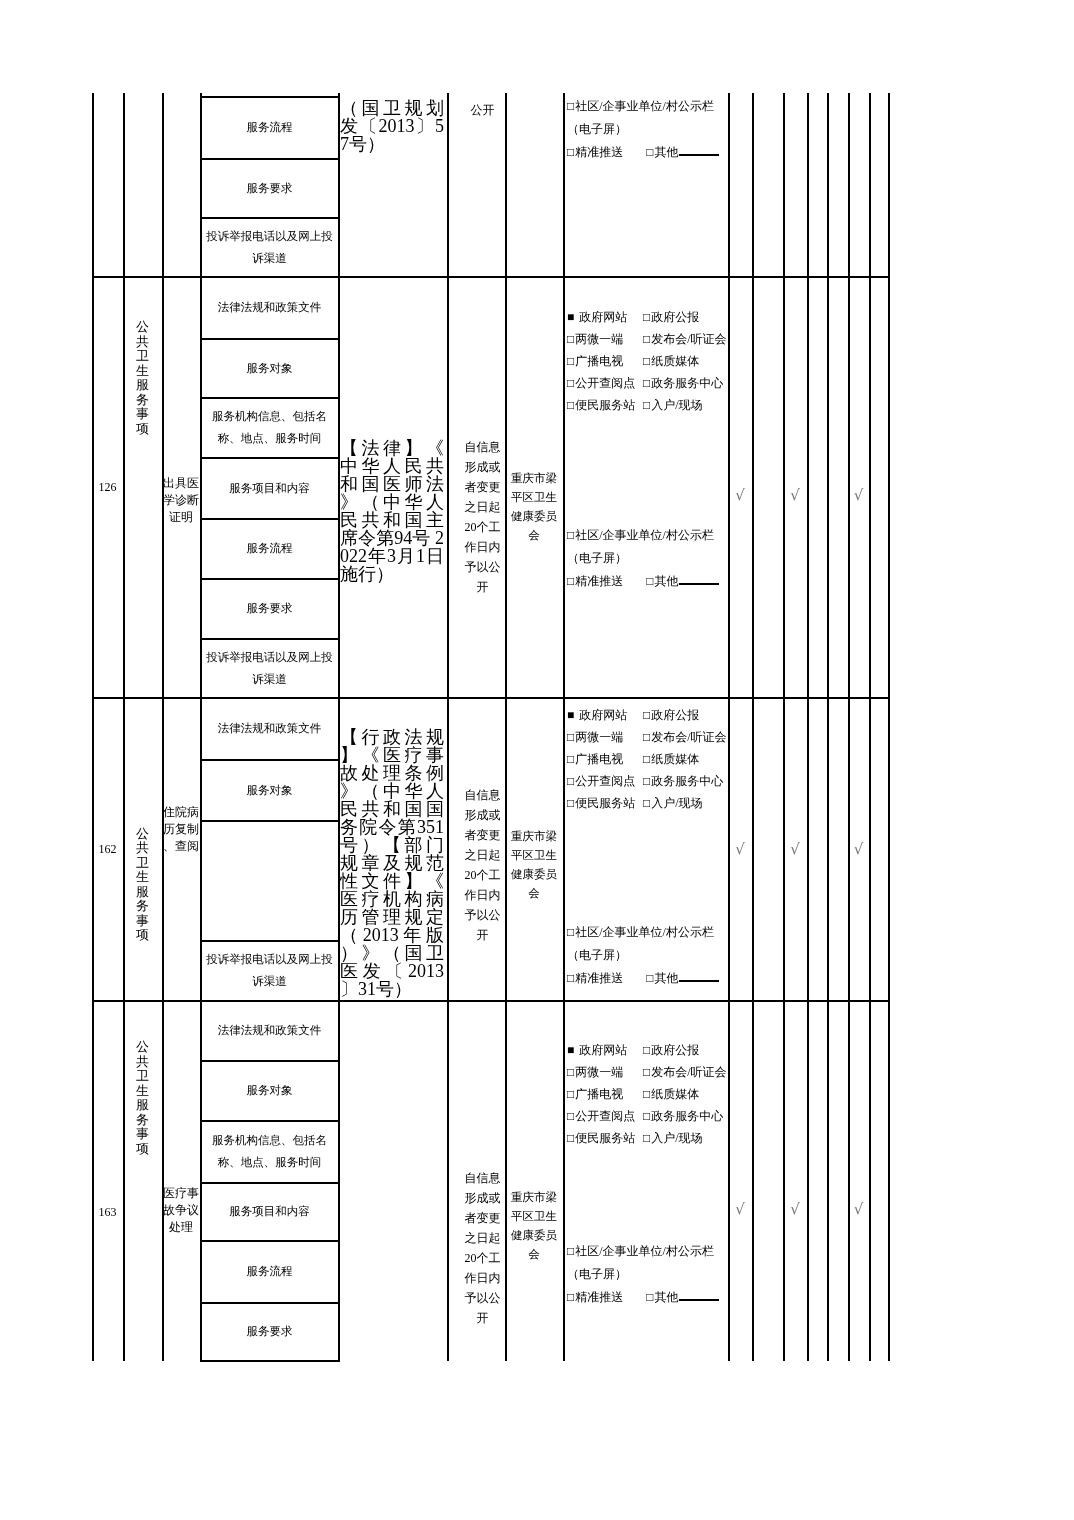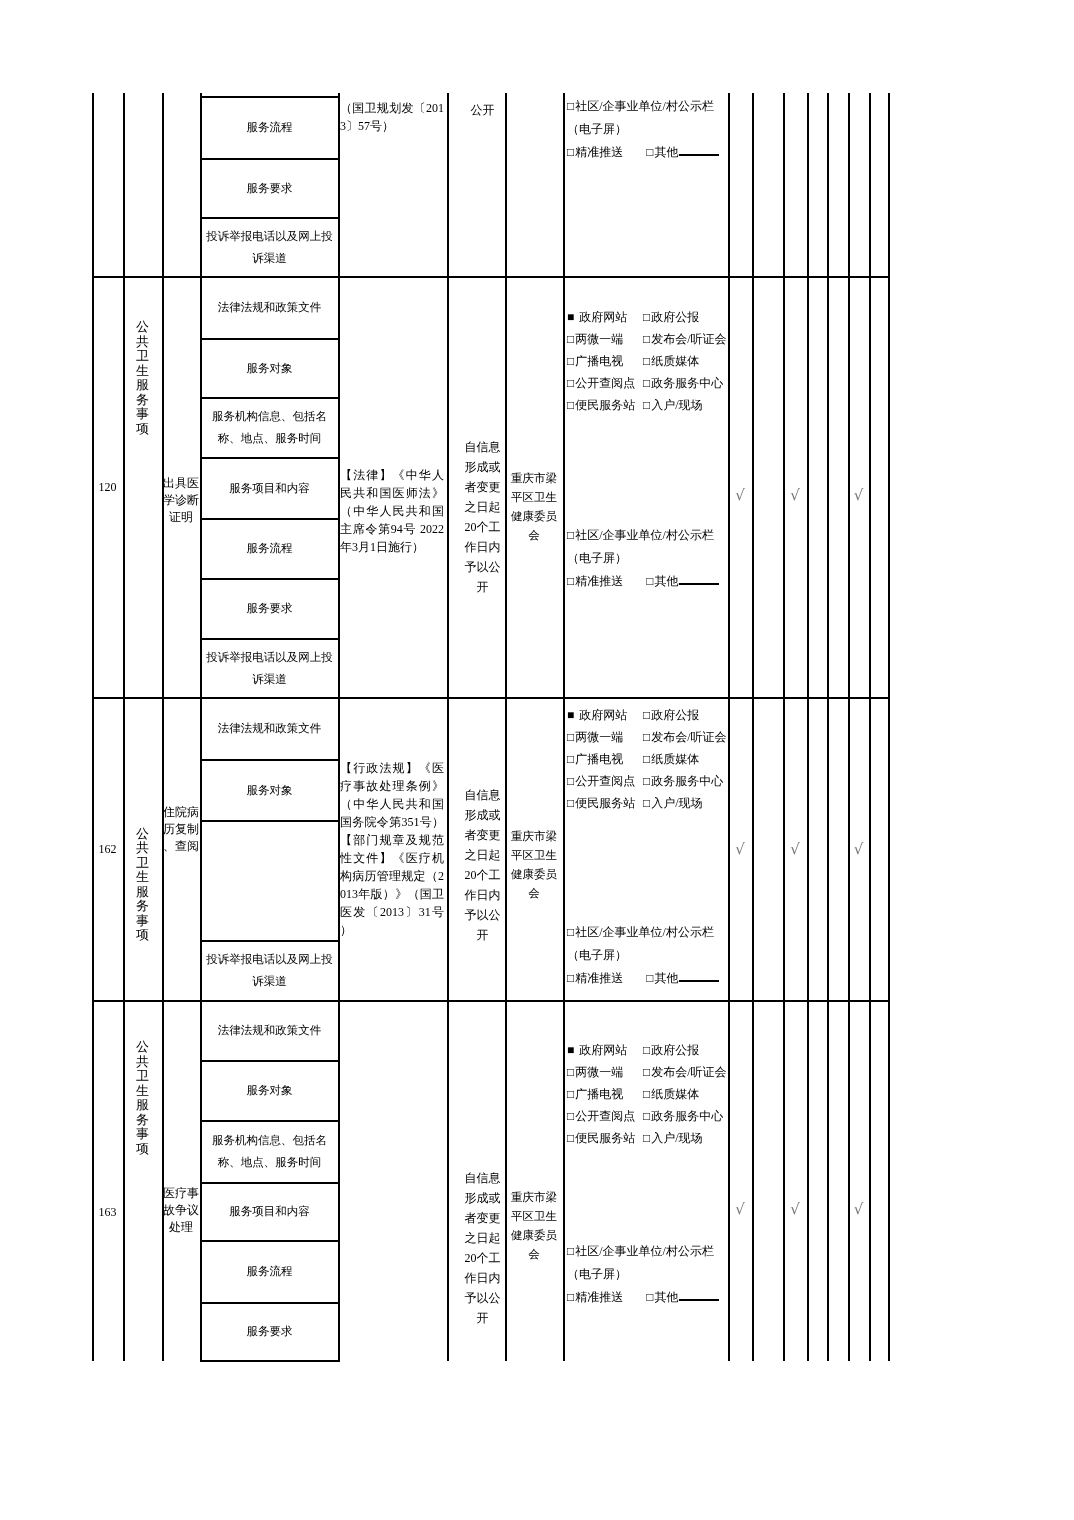--- a/index.html
+++ b/index.html
@@ -10,21 +10,21 @@
   .hs{position:absolute;height:2px;background:#000;left:200px;width:140px;}
   .cell{position:absolute;display:flex;align-items:center;justify-content:center;
         text-align:center;font-size:12px;line-height:20px;}
   .sub{left:201px;width:137px;font-size:11.5px;line-height:22px;}
   .num{left:93px;width:29px;}
   .cat{left:124px;width:37px;align-items:flex-start;margin-top:36px;}
   .vtxt{width:14px;font-size:13px;line-height:14.5px;word-break:break-all;line-break:anywhere;text-align:center;}
   .item{left:163px;width:36px;}
   .itxt{width:36px;font-size:12px;line-height:17px;word-break:break-all;line-break:anywhere;text-align:center;}
   .legal{left:340px;width:104px;}
-  .jtxt{width:104px;text-align:justify;text-align-last:left;font-size:12px;line-height:18px;word-break:break-all;line-break:anywhere;}
+  .jtxt{width:104px;text-align:justify;text-align-last:left;font-size:18px;line-height:18px;word-break:break-all;line-break:anywhere;}
   .timing{left:449px;width:54px;}
   .ttxt{width:54px;font-size:12px;line-height:20px;word-break:break-all;line-break:anywhere;text-align:center;padding-left:13px;}
   .agency{left:507px;width:54px;}
   .atxt{width:56px;font-size:11.5px;line-height:19px;word-break:break-all;line-break:anywhere;text-align:center;}
   .chtop{position:absolute;left:567px;width:160px;display:flex;font-size:12px;line-height:22px;text-align:left;}
   .cl{width:76px;}
   .cr{flex:1;}
   .ch-item{display:block;}
   .bx{margin-right:1px;}
   .bxsp{margin-right:5px;}
@@ -92,21 +92,21 @@
     <div class="l1">
       <span class="bx">□</span><span>社区/企事业单位/村公示栏</span>
     </div>
     <div>（电子屏）</div>
     <div>
       <span class="bx">□</span><span>精准推送</span>
       <span class="bx gap2">□</span><span>其他</span><span class="uline"></span>
     </div>
   </div>
 
-  <div class="cell num" style="top:278px;height:417px">120</div>
+  <div class="cell num" style="top:278px;height:417px">126</div>
   <div class="cell cat" style="top:278px;height:417px;padding-top:6px">
     <div class="vtxt">公共卫生服务事项</div>
   </div>
   <div class="cell item" style="top:278px;height:417px;padding-top:14px">
     <div class="itxt">出具医学诊断证明</div>
   </div>
   <div class="cell sub" style="top:278px;height:58px">法律法规和政策文件</div>
   <div class="cell sub" style="top:340px;height:55px">服务对象</div>
   <div class="cell sub" style="top:399px;height:56px">服务机构信息、包括名称、地点、服务时间</div>
   <div class="cell sub" style="top:459px;height:57px">服务项目和内容</div>
@@ -159,21 +159,21 @@
   <div class="cell num" style="top:699px;height:299px">162</div>
   <div class="cell cat" style="top:699px;height:299px;align-items:center">
     <div class="vtxt">公共卫生服务事项</div>
   </div>
   <div class="cell item" style="top:680px;height:299px">
     <div class="itxt">住院病历复制、查阅</div>
   </div>
   <div class="cell sub" style="top:699px;height:58px">法律法规和政策文件</div>
   <div class="cell sub" style="top:761px;height:57px">服务对象</div>
   <div class="cell sub" style="top:942px;height:56px">投诉举报电话以及网上投诉渠道</div>
-  <div class="cell legal" style="top:699px;height:299px;">
+  <div class="cell legal" style="top:699px;height:299px;padding-top:14px">
     <div class="jtxt">【行政法规】《医疗事故处理条例》（中华人民共和国国务院令第351号）【部门规章及规范性文件】《医疗机构病历管理规定（2013年版）》（国卫医发〔2013〕31号）</div>
   </div>
   <div class="cell timing" style="top:699px;height:299px;padding-top:16px">
     <div class="ttxt">自信息形成或者变更之日起20个工作日内予以公开</div>
   </div>
   <div class="cell agency" style="top:699px;height:299px;padding-top:16px">
     <div class="atxt">重庆市梁平区卫生健康委员会</div>
   </div>
   <div class="chtop" style="top:704px">
     <div class="cl">

